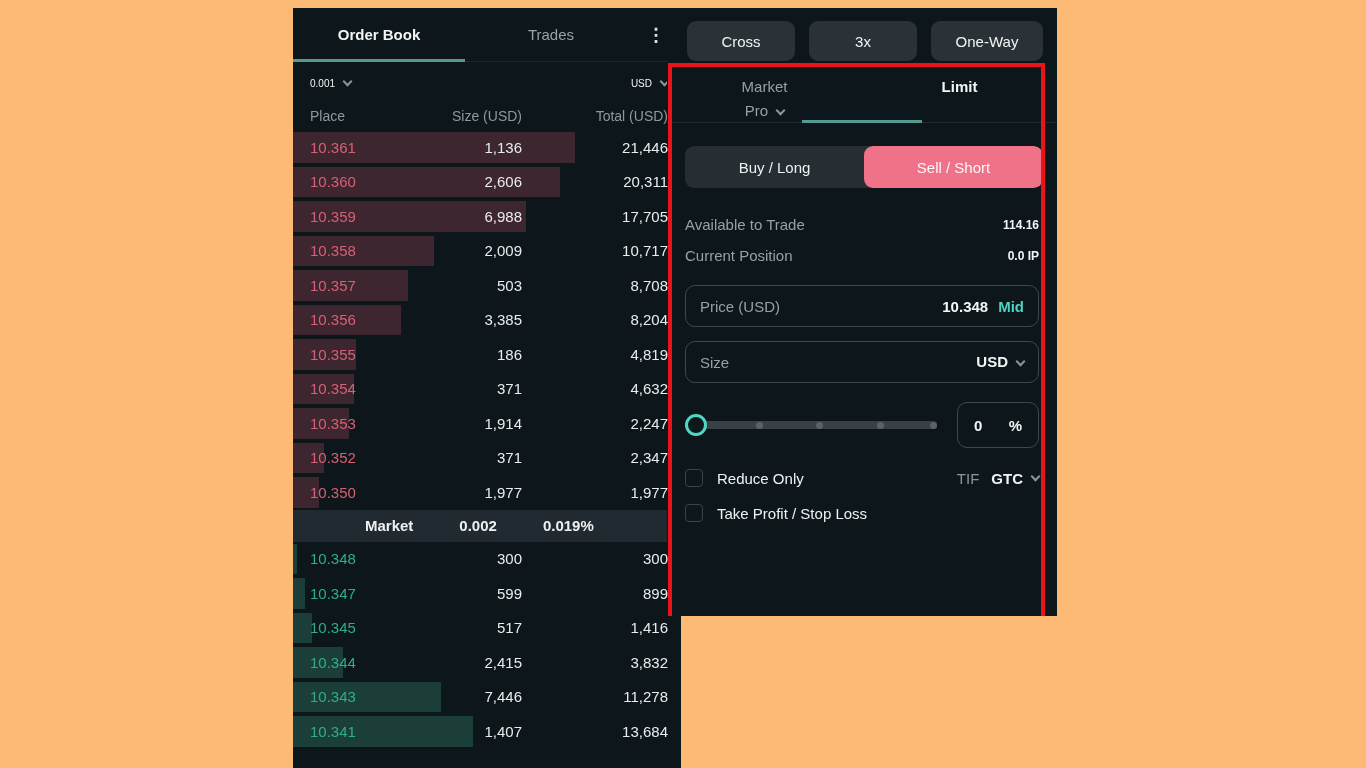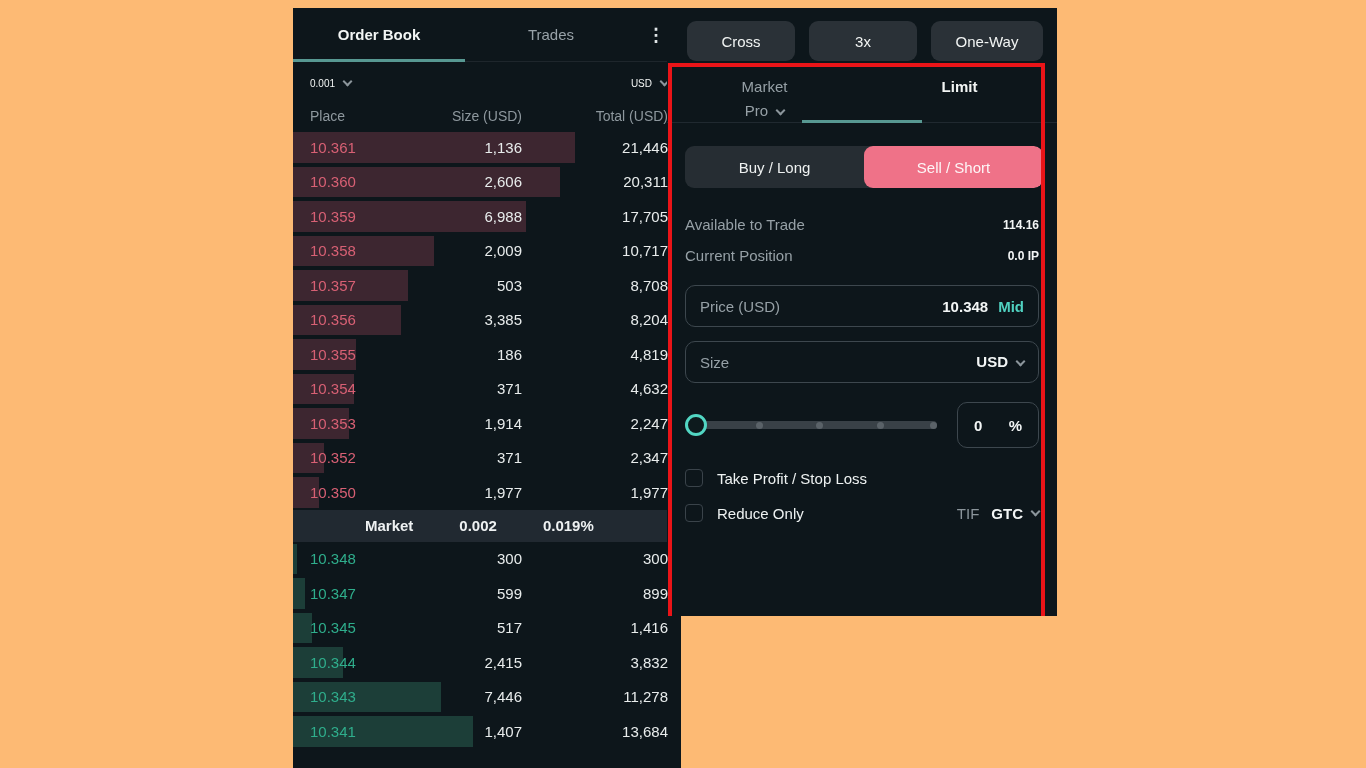--- a/index.html
+++ b/index.html
@@ -314,31 +314,31 @@
       </div>
       <div class="pct-box">
         <span>0</span>
         <span>%</span>
       </div>
     </div>
 
     <div class="check-rows">
       <div class="check-row">
         <span class="checkbox"></span>
-        <span class="check-label">Take Profit / Stop Loss</span>
-      </div>
-      <div class="check-row">
-        <span class="checkbox"></span>
         <span class="check-label">Reduce Only</span>
         <span class="tif-cluster">
           <span class="tif-label">TIF</span>
           <span class="tif-value">GTC</span>
             <span class="chev"></span>
         </span>
       </div>
+      <div class="check-row">
+        <span class="checkbox"></span>
+        <span class="check-label">Take Profit / Stop Loss</span>
+      </div>
     </div>
 
     <button class="place-order">Place Order</button>
     <div class="bottom-divider"></div>
 
     <div class="red-annotation"></div>
   </div>
 
 </div>
 

